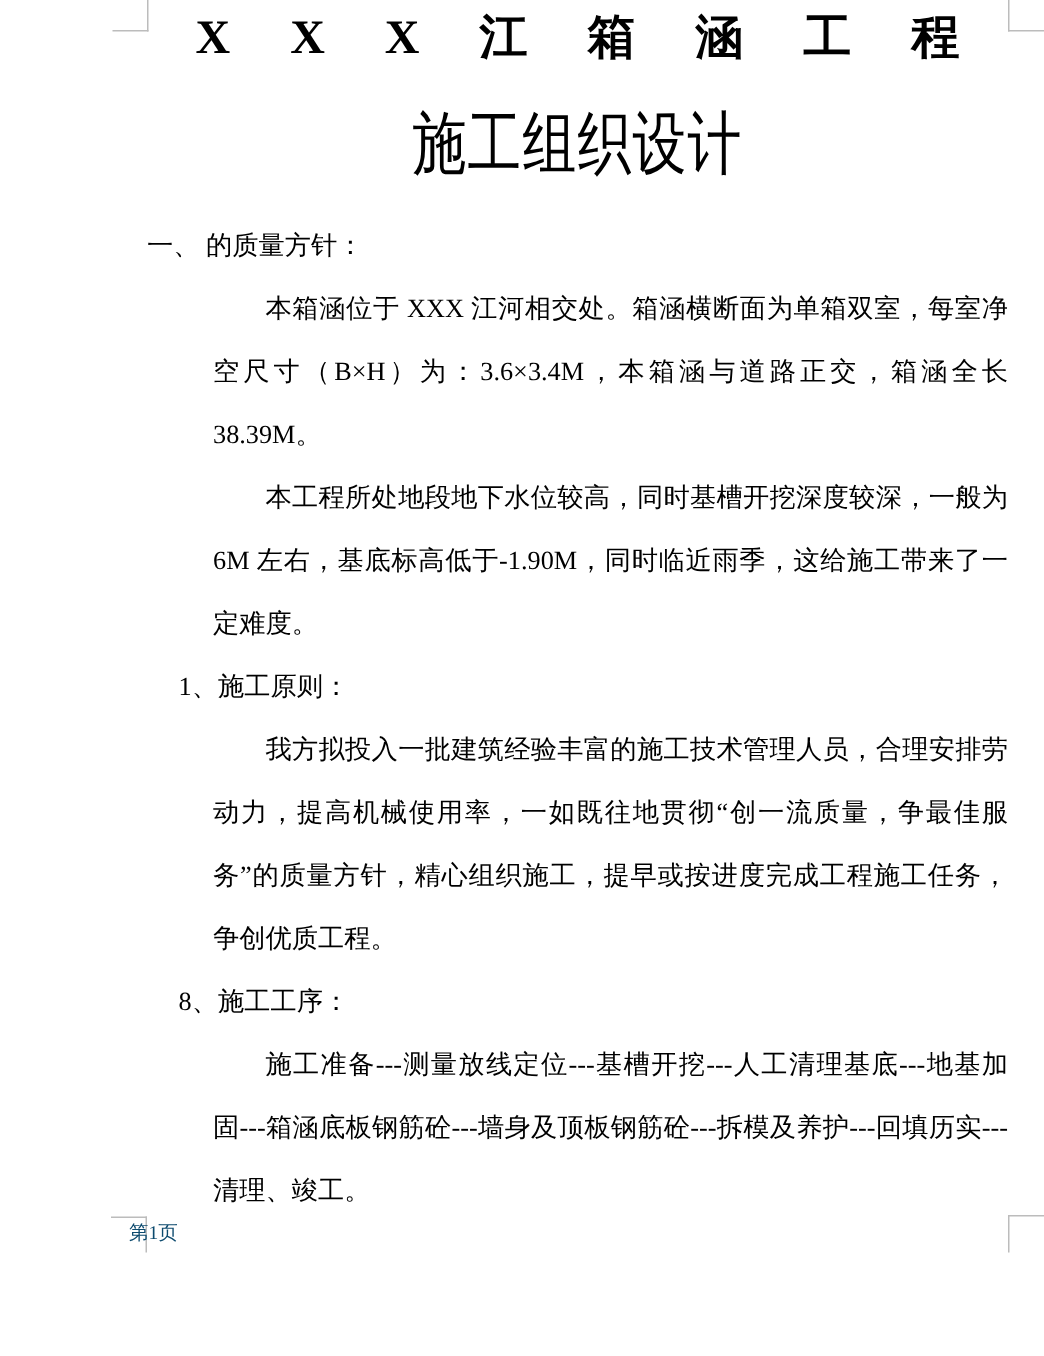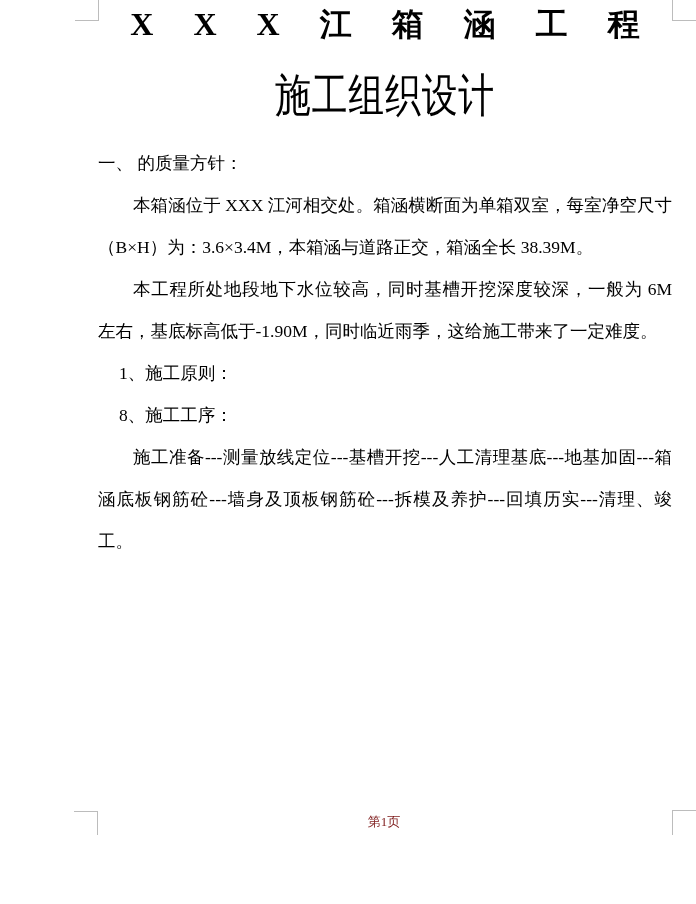--- a/index.html
+++ b/index.html
@@ -54,31 +54,31 @@
   }
   .paragraphs {
     margin-top: 20px;
     font-size: 17.5px;
     line-height: 42px;
     text-align: justify;
   }
   .paragraphs p { margin: 0; }
   p.section { text-indent: 0; }
   p.item    { text-indent: 1.2em; }
-  p.body    { text-indent: 2em; }
+  p.body    { text-indent: 2em; margin-left: 44px; }
 
   .footer {
     position: absolute;
-    left: 97px;
+    left: 86px;
     width: 574px;
     top: 812px;
-    text-align: center;
+    text-align: left;
     font-size: 13px;
     line-height: 20px;
-    color: #7f1d1d;
+    color: #0c4a6e;
   }
 </style>
 </head>
 <body>
 
 <div class="crop crop-tl"></div>
 <div class="crop crop-tr"></div>
 <div class="crop crop-bl"></div>
 <div class="crop crop-br"></div>
 
@@ -88,18 +88,19 @@
 
   <h2 class="doc-subtitle">
     <span class="narrow">施工组织设计</span>
   </h2>
 
   <div class="paragraphs">
     <p class="section">一、 的质量方针：</p>
     <p class="body">本箱涵位于 XXX 江河相交处。箱涵横断面为单箱双室，每室净空尺寸（B×H）为：3.6×3.4M，本箱涵与道路正交，箱涵全长 38.39M。</p>
     <p class="body">本工程所处地段地下水位较高，同时基槽开挖深度较深，一般为 6M 左右，基底标高低于-1.90M，同时临近雨季，这给施工带来了一定难度。</p>
     <p class="item">1、施工原则：</p>
+    <p class="body">我方拟投入一批建筑经验丰富的施工技术管理人员，合理安排劳动力，提高机械使用率，一如既往地贯彻“创一流质量，争最佳服务”的质量方针，精心组织施工，提早或按进度完成工程施工任务，争创优质工程。</p>
     <p class="item">8、施工工序：</p>
     <p class="body">施工准备---测量放线定位---基槽开挖---人工清理基底---地基加固---箱涵底板钢筋砼---墙身及顶板钢筋砼---拆模及养护---回填历实---清理、竣工。</p>
   </div>
 </div>
 
 <div class="footer">第1页</div>
 
 </body></html>

